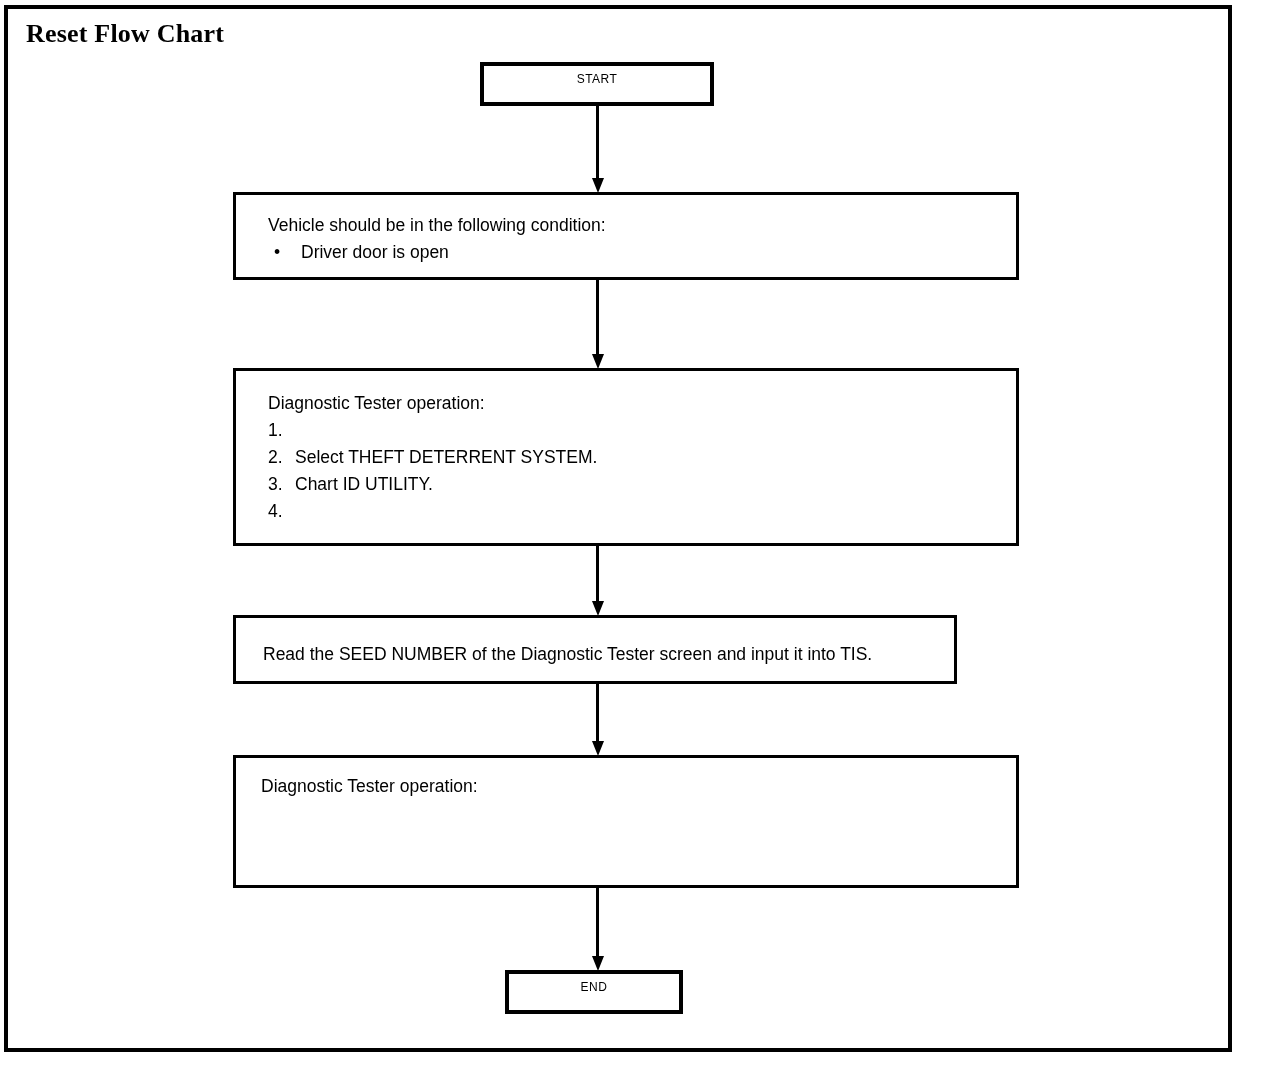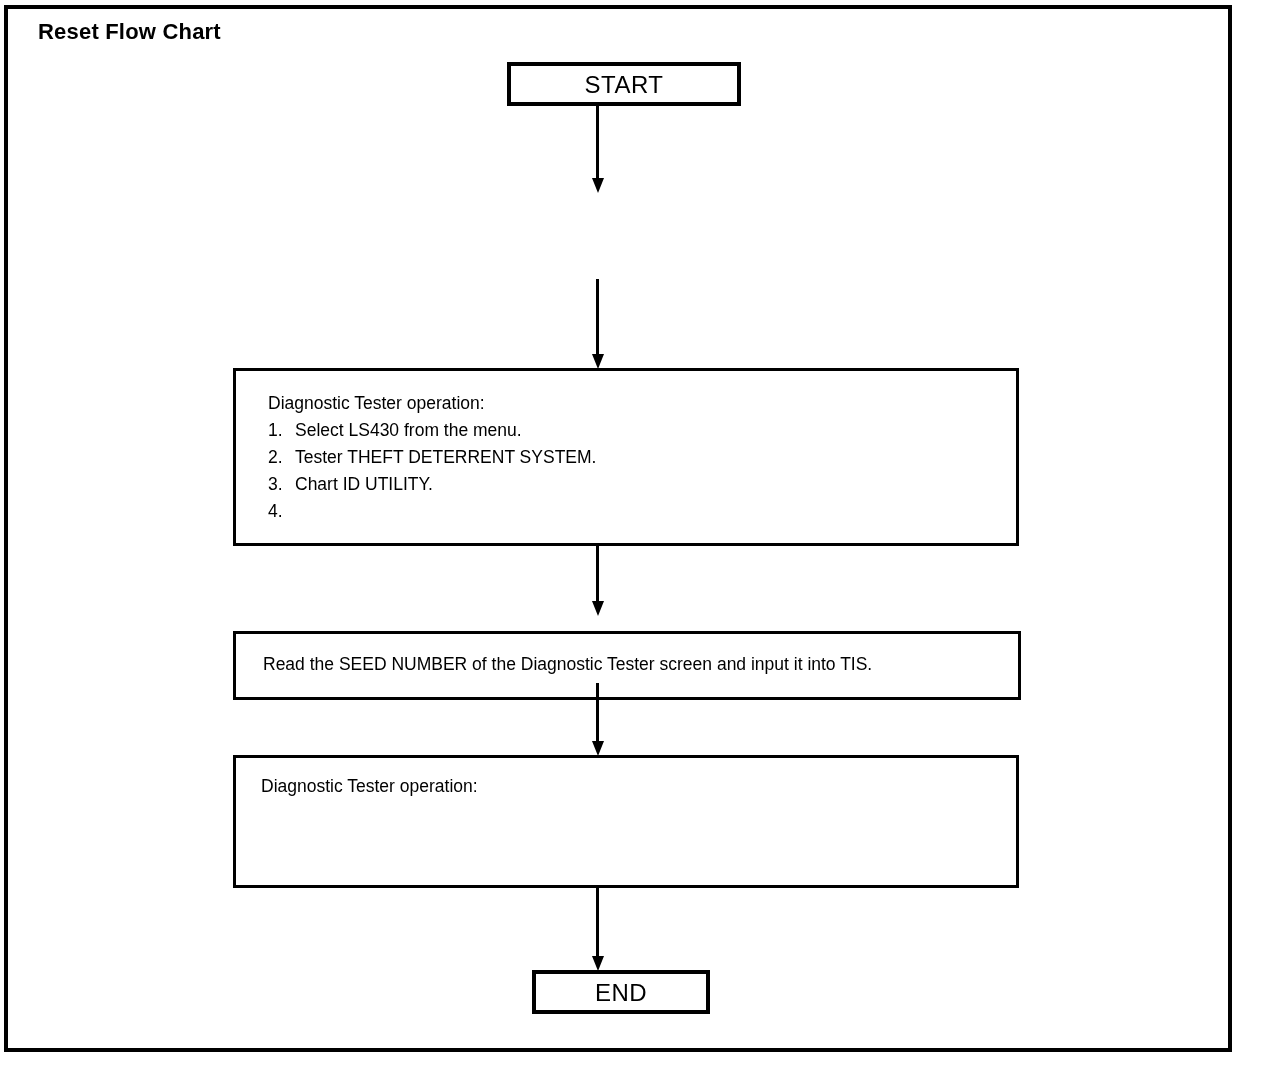--- a/index.html
+++ b/index.html
@@ -23,48 +23,48 @@
     left: 4px;
     top: 5px;
     width: 1228px;
     height: 1047px;
     border: 4px solid #000000;
     box-sizing: border-box;
     background: #ffffff;
   }
   .chart-title {
     position: absolute;
-    left: 38px;
+    left: 26px;
     top: 19px;
-    font-size: 22px;
+    font-size: 26px;
     font-weight: bold;
     letter-spacing: 0.2px;
     white-space: nowrap;
+    font-family: Liberation Serif, serif;
   }
   .node {
     position: absolute;
     border: 3px solid #000000;
     box-sizing: border-box;
     background: #ffffff;
     font-size: 17.5px;
     line-height: 27px;
   }
   .node.terminal {
     border-width: 4px;
     display: flex;
-    align-items: center;
+    align-items: flex-start;
     justify-content: center;
-    font-size: 24px;
+    font-size: 12px;
     letter-spacing: 0.5px;
-    margin-left: 27px;
   }
   .node-start { left: 480px; top: 62px;  width: 234px; height: 44px; }
   .node-cond  { left: 233px; top: 192px; width: 786px; height: 88px;  padding: 17px 40px 0 32px; }
   .node-menu  { left: 233px; top: 368px; width: 786px; height: 178px; padding: 19px 40px 0 32px; }
-  .node-seed  { left: 233px; top: 615px; width: 788px; height: 69px;  padding: 17px 70px 0 27px; margin-top: 16px; }
+  .node-seed  { left: 233px; top: 615px; width: 724px; height: 69px;  padding: 23px 70px 0 27px; }
   .node-pass  { left: 233px; top: 755px; width: 786px; height: 133px; padding: 15px 60px 0 25px; }
   .node-end   { left: 505px; top: 970px; width: 178px; height: 44px; }
 
   .txt { white-space: pre-wrap; }
 
   .bullet-row { display: flex; margin-left: 6px; }
   .bullet-glyph { width: 27px; flex: 0 0 27px; }
 
   .num-row { display: flex; }
   .num-col { width: 27px; flex: 0 0 27px; }
@@ -101,35 +101,41 @@
 
   <div class="node terminal node-start">
     <span>START</span>
   </div>
 
   <div class="arrow arrow-1">
     <div class="shaft"></div>
     <div class="head"></div>
   </div>
 
+  <div class="node node-cond">
+    <div class="txt">Vehicle should be in the following condition:</div>
+    <div class="bullet-row">
+      <span class="bullet-glyph">•</span>
+      <span class="txt">Driver door is open</span>
+    </div>
+  </div>
 
   <div class="arrow arrow-2">
     <div class="shaft"></div>
     <div class="head"></div>
   </div>
 
   <div class="node node-menu">
     <div class="txt">Diagnostic Tester operation:</div>
     <div class="num-row">
       <span class="num-col">1.</span>
-      <span class="txt">Select LS430 from the menu.</span>
     </div>
     <div class="num-row">
       <span class="num-col">2.</span>
-      <span class="txt">Tester THEFT DETERRENT SYSTEM.</span>
+      <span class="txt">Select THEFT DETERRENT SYSTEM.</span>
     </div>
     <div class="num-row">
       <span class="num-col">3.</span>
       <span class="txt">Chart ID UTILITY.</span>
     </div>
     <div class="num-row">
       <span class="num-col">4.</span>
     </div>
   </div>
 

